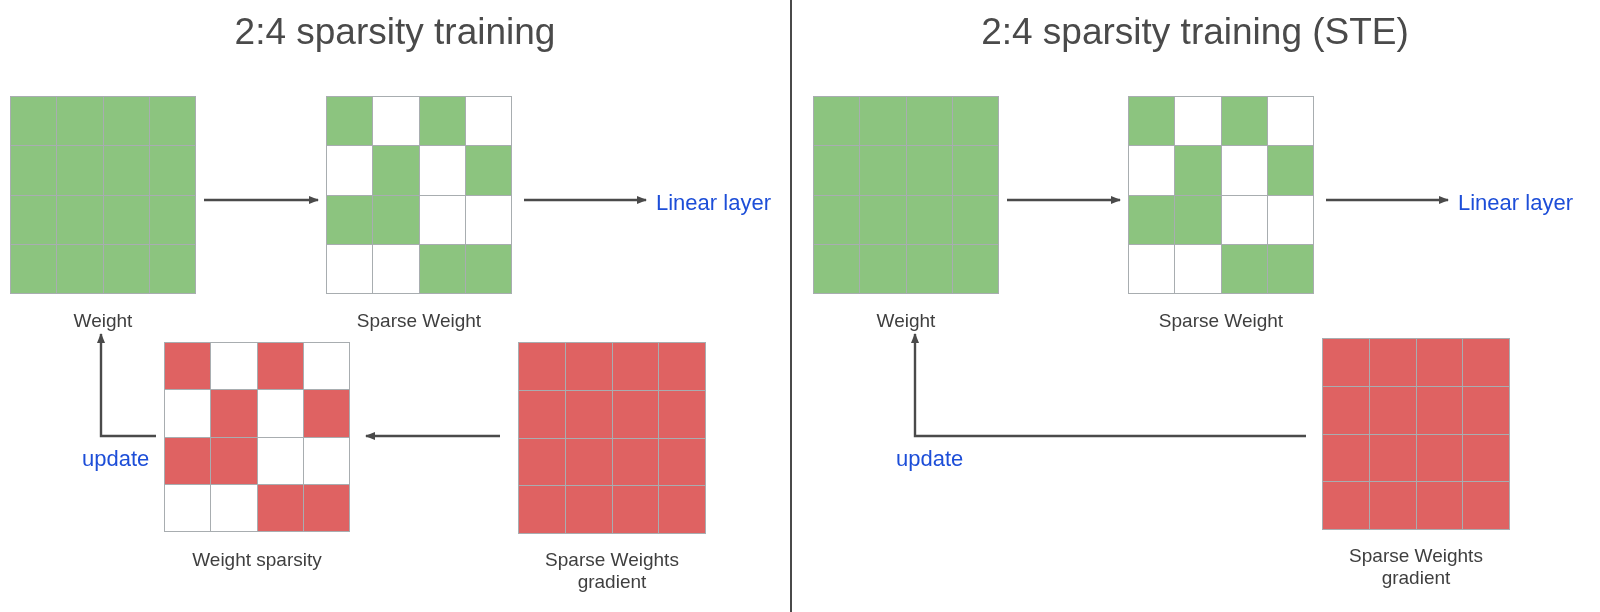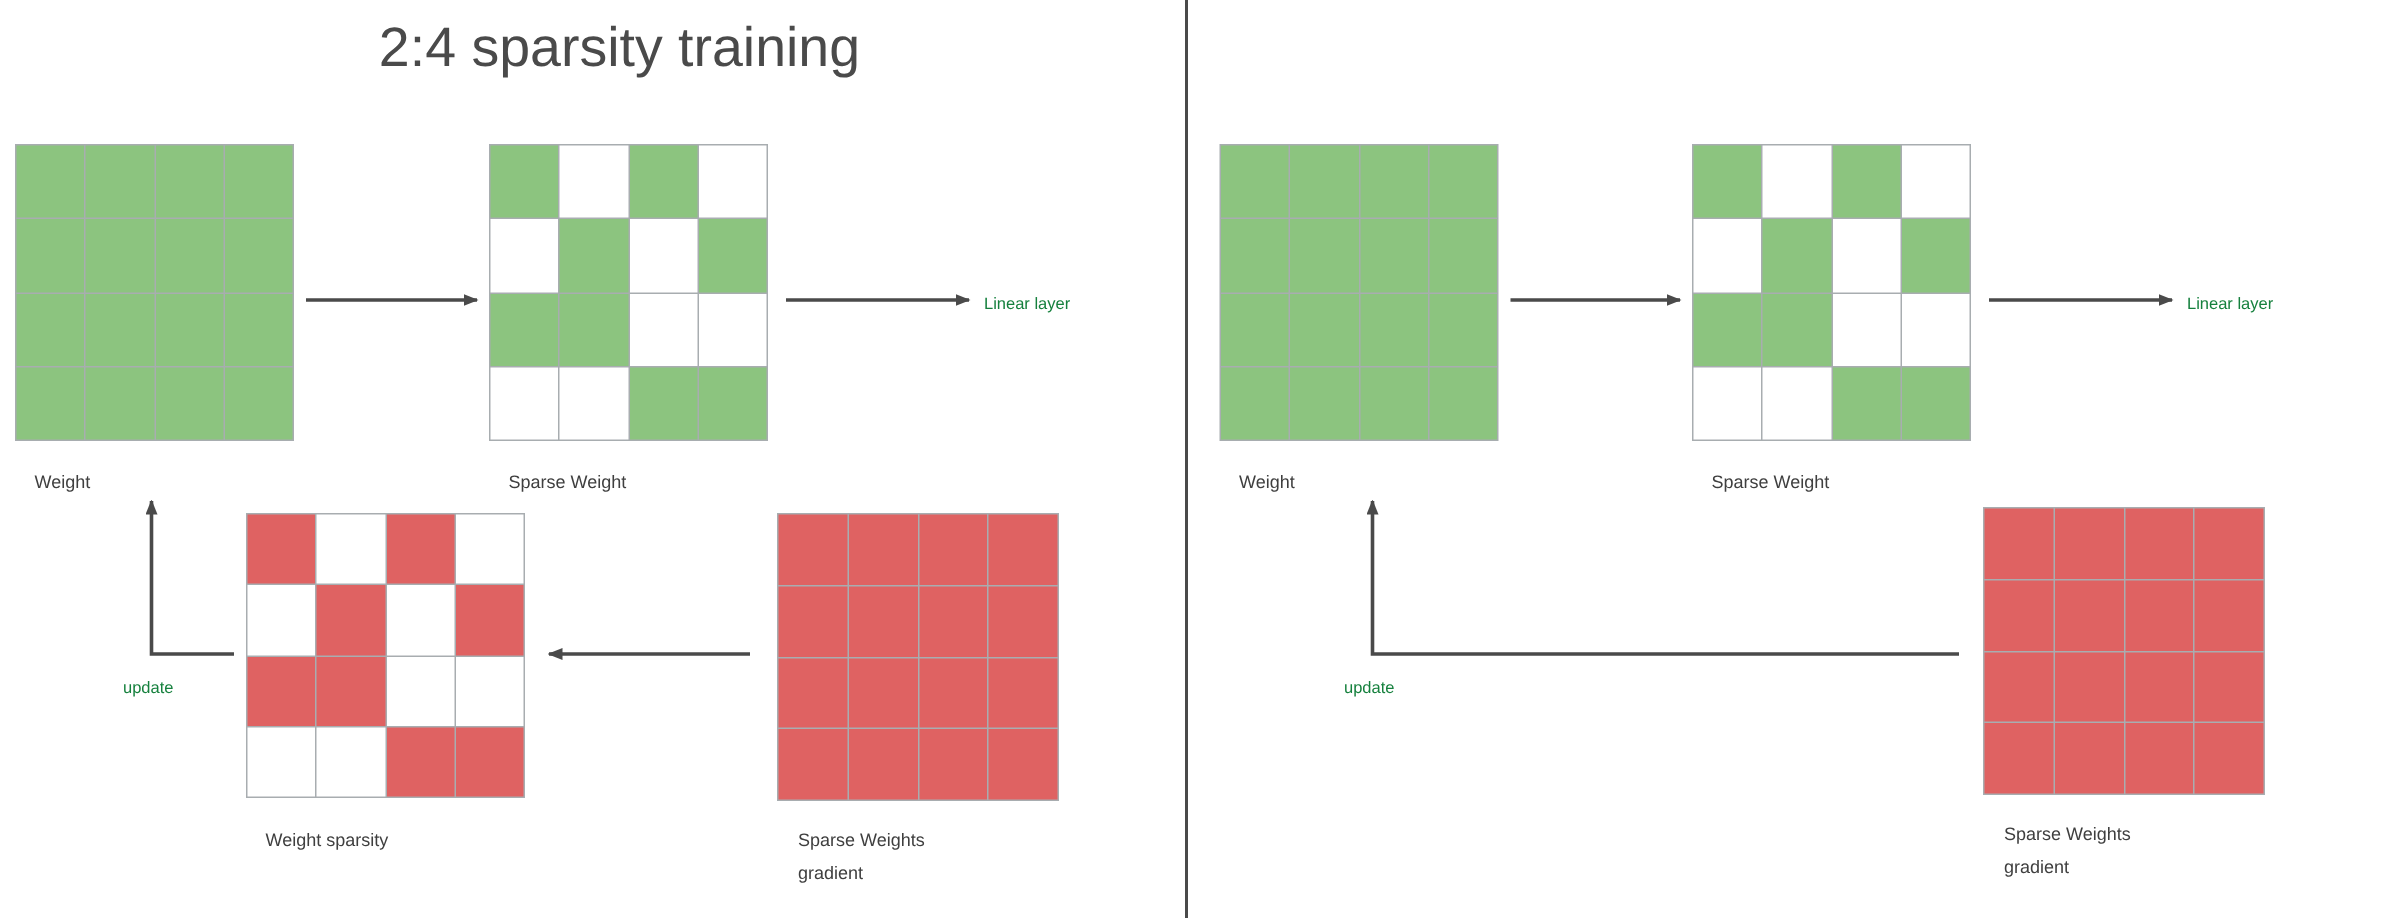--- a/index.html
+++ b/index.html
@@ -44,47 +44,48 @@
     padding:1px;
     box-sizing:border-box;
   }
   .cell{background:#ffffff;}
   .cell.green{background:#8cc47f;}
   .cell.red{background:#df6262;}
 
   
   .caption{
     position:absolute;
-    font-size:12px;
+    text-align:center;
+    font-size:19px;
     line-height:22px;
     color:#3f3f3f;
     white-space:pre-line;
   }
 
   
   .arrow-layer{
     position:absolute;left:0;top:0;width:1600px;height:612px;
     pointer-events:none;
   }
 
   
   .plain-label{
     position:absolute;
-    font-size:11px;
+    font-size:22px;
     line-height:22px;
-    color:#15803d;
+    color:#1d4ed8;
     white-space:nowrap;
   }
 </style>
 </head>
 <body>
 
 <div class="stage">
 
-  <div class="panel-title" style="left:0px;top:8px;width:790px;padding-left:18px;">2:4 sparsity training</div>
+  <div class="panel-title" style="left:0px;top:8px;width:790px;">2:4 sparsity training</div>
 
   <div class="matrix" style="left:10px;top:96px;width:186px;height:198px;">
       <div class="cell green"></div>
       <div class="cell green"></div>
       <div class="cell green"></div>
       <div class="cell green"></div>
       <div class="cell green"></div>
       <div class="cell green"></div>
       <div class="cell green"></div>
       <div class="cell green"></div>
@@ -159,20 +160,21 @@
     </div>
   <div class="caption" style="left:532px;top:549px;width:160px;">Sparse Weights
 gradient</div>
 
   <div class="plain-label" style="left:656px;top:192px;">Linear layer</div>
 
   <div class="plain-label" style="left:82px;top:448px;">update</div>
 
   <div class="divider" style="left:790px;"></div>
 
+  <div class="panel-title" style="left:800px;top:8px;width:790px;">2:4 sparsity training (STE)</div>
 
   <div class="matrix" style="left:813px;top:96px;width:186px;height:198px;">
       <div class="cell green"></div>
       <div class="cell green"></div>
       <div class="cell green"></div>
       <div class="cell green"></div>
       <div class="cell green"></div>
       <div class="cell green"></div>
       <div class="cell green"></div>
       <div class="cell green"></div>

